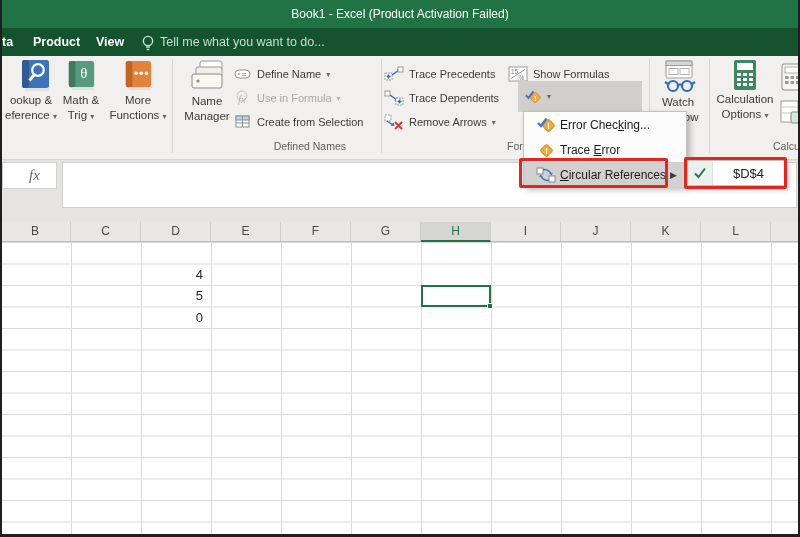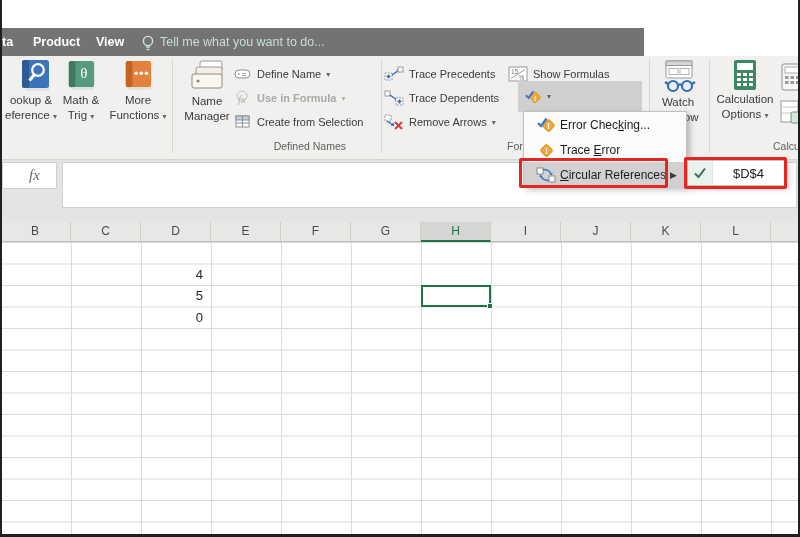--- a/index.html
+++ b/index.html
@@ -2,32 +2,32 @@
 <html><head>
 <meta charset="utf-8">
 <style>
   * { box-sizing: border-box; margin: 0; padding: 0; }
   body { margin: 0; background: #888; font-family: "Liberation Sans", sans-serif; }
   .screen { position: relative; width: 800px; height: 537px; background: #fff; overflow: hidden; font-family: "Liberation Sans", sans-serif; }
   .abs { position: absolute; }
 
   
   .titlebar { left:0; top:0; width:800px; height:28px; background:#217346; color:#fff; font-size:12px; text-align:center; line-height:28px; }
-  .tabrow { left:0; top:28px; width:644px; height:28px; background:#737373; }
+  .tabrow { left:0; top:28px; width:800px; height:28px; background:#14532d; }
   .tab { position:absolute; top:0; height:28px; line-height:28px; color:#fff; font-size:12.5px; font-weight:bold; }
   .tellme { color:#c8dfd3; font-weight:normal; }
 
   
   .ribbon { left:0; top:56px; width:800px; height:104px; background:#f1f0ee; border-bottom:1px solid #d8d6d3; }
   .ribbon .sep { position:absolute; top:3px; height:94px; width:1px; background:#d9d7d4; }
   .bigbtn { position:absolute; top:3px; display:flex; flex-direction:column; align-items:center; }
   .bigbtn .lbl { font-size:11.5px; color:#3b3b3b; line-height:15px; white-space:nowrap; }
   .smallrow { position:absolute; height:20px; display:flex; align-items:center; gap:5px; white-space:nowrap; }
   .smallrow .lbl { font-size:11px; color:#3b3b3b; }
-  .smallrow .lbl.gray { color:#aba9a7;font-weight:bold; }
+  .smallrow .lbl.gray { color:#aba9a7; }
   .grouplbl { position:absolute; top:84px; font-size:10.5px; color:#605e5c; white-space:nowrap; }
   .dd { font-size:8px; color:#666; }
   .ecbtn { position:absolute; left:518px; top:25px; width:124px; height:31px; background:#d1cfcd; display:flex; align-items:center; gap:5px; padding-left:6px; white-space:nowrap; }
 
   
   .fstrip { left:0; top:160px; width:800px; height:62px; background:#e5e4e2; }
   .fxbox { position:absolute; left:2px; top:2px; width:55px; height:27px; background:#fff; border:1px solid #d2d0ce; }
   .fx { font-family:"Liberation Serif", serif; font-style:italic; font-size:15px; color:#6a6a6a; position:absolute; left:26px; top:4px; }
   .fbar { position:absolute; left:62px; top:2px; width:735px; height:46px; background:#fff; border:1px solid #d2d0ce; }
 
@@ -62,20 +62,23 @@
   .redbox { border:3px solid #e42520; border-radius:2px; z-index:40; background:transparent; }
 
   
   .edge { background:#1f1f1f; z-index:60; }
 </style>
 </head>
 <body>
 
 <div class="screen">
 
+  <div class="abs titlebar">
+    <span>Book1 - Excel (Product Activation Failed)</span>
+  </div>
 
   <div class="abs tabrow">
     <span class="tab" style="left:2px">ta</span>
     <span class="tab" style="left:33px">Product</span>
     <span class="tab" style="left:96px">View</span>
     <svg class="abs" style="left:141px;top:6px" width="14" height="18" viewBox="0 0 14 18">
       <circle cx="7" cy="7" r="4.6" fill="none" stroke="#cfe3d8" stroke-width="1.4"></circle>
       <line x1="5" y1="13" x2="9" y2="13" stroke="#cfe3d8" stroke-width="1.4"></line>
       <line x1="5.7" y1="15.5" x2="8.3" y2="15.5" stroke="#cfe3d8" stroke-width="1.4"></line>
     </svg>

